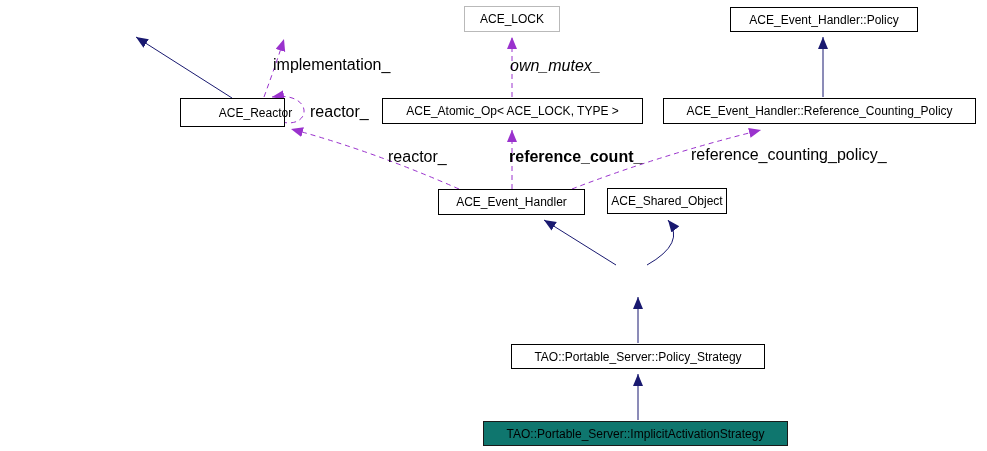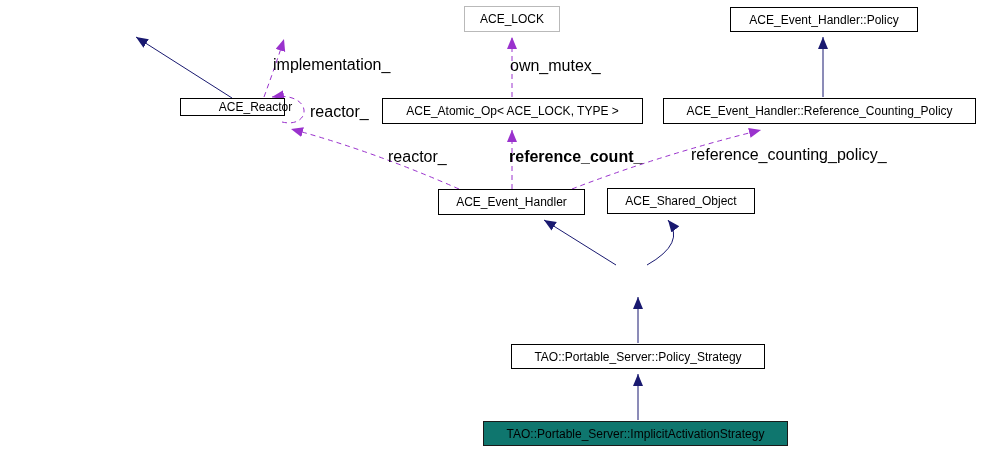--- a/index.html
+++ b/index.html
@@ -74,40 +74,40 @@
     <path d="M 512,189 L 512,130" stroke="#9a32cd" fill="none" stroke-width="1" stroke-dasharray="5,4" marker-end="url(#arrowPurple)"></path>
     <path d="M 572,189 Q 660,155 761,130" stroke="#9a32cd" fill="none" stroke-width="1" stroke-dasharray="5,4" marker-end="url(#arrowPurple)"></path>
   </svg>
 
 
 
   <div class="node plain" style="left:464px; top:6px; width:96px; height:26px;">ACE_LOCK</div>
 
   <div class="node" style="left:730px; top:7px; width:188px; height:25px;">ACE_Event_Handler::Policy</div>
 
-  <div class="node" style="left:180px; top:98px; width:105px; height:18px;padding-left:46px;">ACE_Reactor</div>
+  <div class="node" style="left:180px; top:98px; width:105px; height:29px;padding-left:46px;">ACE_Reactor</div>
 
   <div class="node" style="left:382px; top:98px; width:261px; height:26px;text-align:center;">ACE_Atomic_Op&lt; ACE_LOCK, TYPE &gt;</div>
 
   <div class="node" style="left:663px; top:98px; width:313px; height:26px;">ACE_Event_Handler::Reference_Counting_Policy</div>
 
   <div class="node" style="left:438px; top:189px; width:147px; height:26px;">ACE_Event_Handler</div>
 
-  <div class="node" style="left:607px; top:188px; width:148px; height:26px;text-align:center;">ACE_Shared_Object</div>
+  <div class="node" style="left:607px; top:188px; width:120px; height:26px;text-align:center;">ACE_Shared_Object</div>
 
 
   <div class="node" style="left:511px; top:344px; width:254px; height:25px;">TAO::Portable_Server::Policy_Strategy</div>
 
   <div class="node current" style="left:483px; top:421px; width:305px; height:25px;">TAO::Portable_Server::ImplicitActivationStrategy</div>
 
   <div class="edge-label" style="left:273px; top:56px;">implementation_</div>
 
   <div class="edge-label" style="left:310px; top:103px;">reactor_</div>
 
-  <div class="edge-label" style="left:510px; top:57px;">own_mutex_</div>
+  <div class="edge-label" style="left:510px; top:57px;font-style:italic;">own_mutex_</div>
 
   <div class="edge-label" style="left:388px; top:148px;">reactor_</div>
 
   <div class="edge-label" style="left:509px; top:148px;font-weight:bold;">reference_count_</div>
 
   <div class="edge-label" style="left:691px; top:146px;">reference_counting_policy_</div>
 
 </div>
 
 </body></html>

